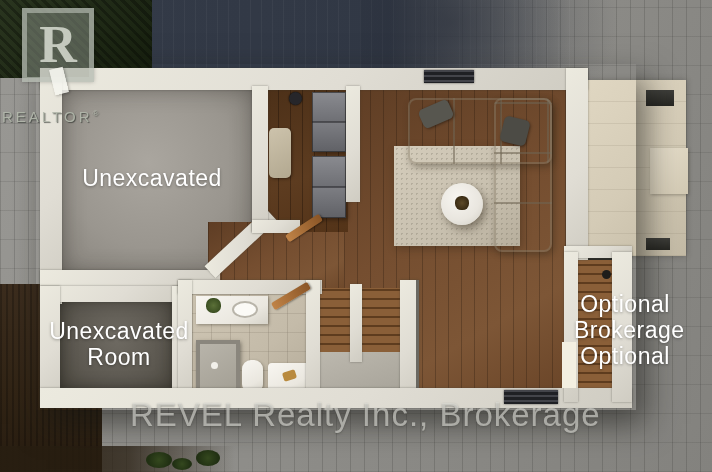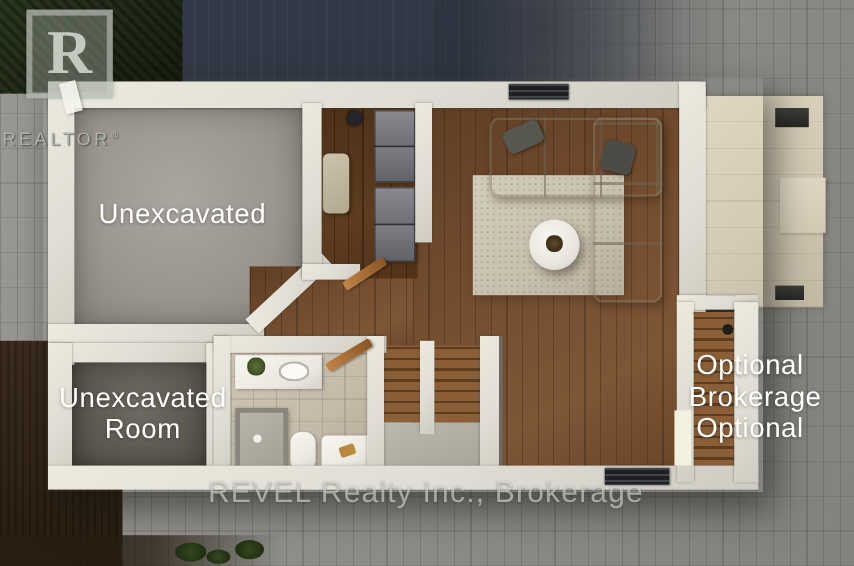--- a/index.html
+++ b/index.html
@@ -123,21 +123,21 @@
     border:4px solid #8a867d;box-shadow:1px 2px 4px rgba(40,38,32,0.5);
   }
   
   .room-label{
     color:#ffffff;text-align:center;
     text-shadow:0 1px 3px rgba(0,0,0,0.35);
     line-height:26px;font-size:23px;letter-spacing:0.5px;
   }
   .label-utility{font-size:20px;}
   .wm-brokerage{
-    color:rgba(222,222,216,0.62);font-size:25px;letter-spacing:1px;text-align:center;
+    color:rgba(222,222,216,0.62);font-size:33px;letter-spacing:1px;text-align:center;
     text-shadow:0 1px 2px rgba(70,70,66,0.5);
     white-space:nowrap;
   }
   .realtor-box{
     background:rgba(142,150,140,0.5);
     border:5px solid rgba(198,204,194,0.55);
     box-shadow:0 0 4px rgba(0,0,0,0.25);
     display:flex;align-items:center;justify-content:center;
   }
   .realtor-r{

